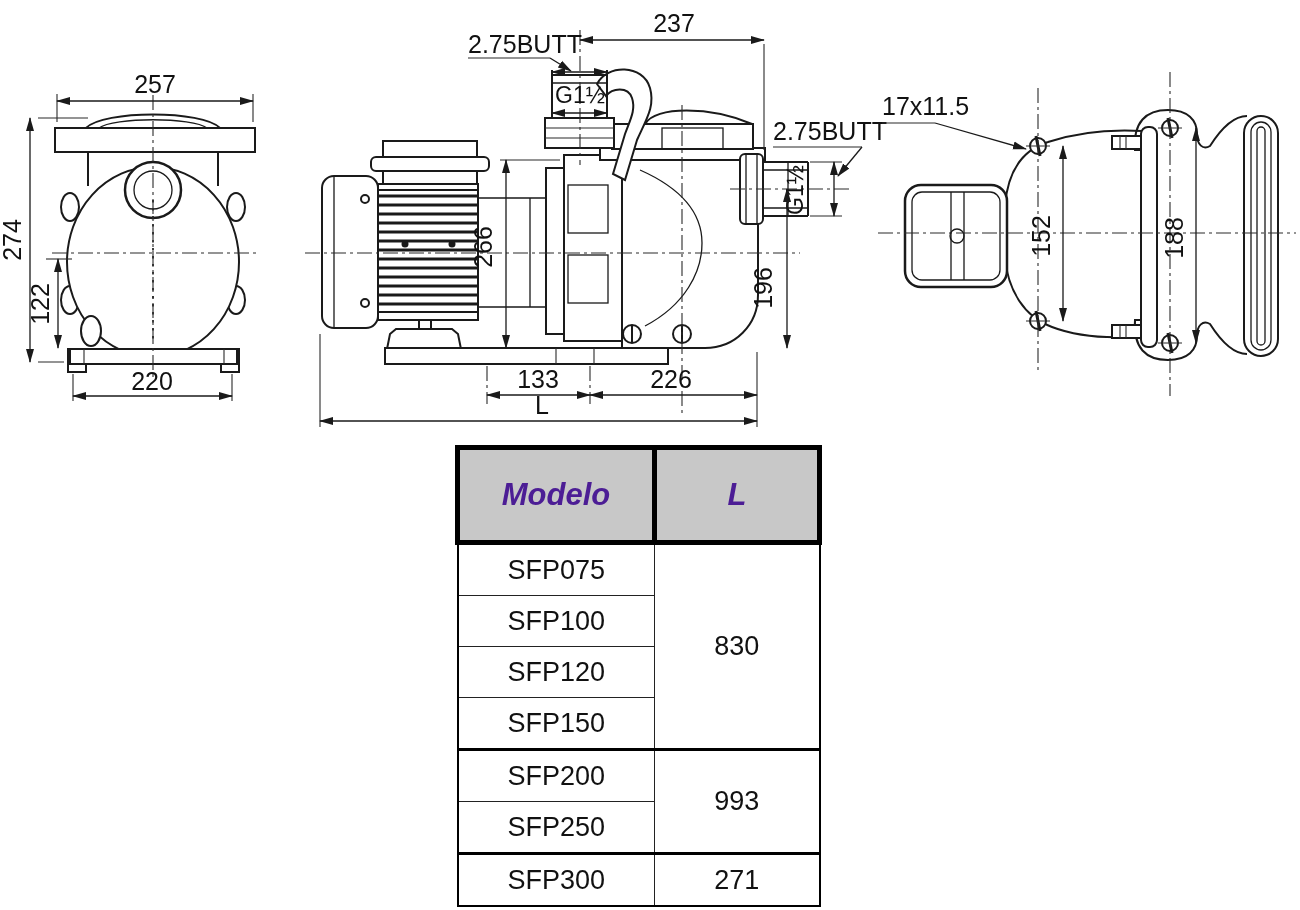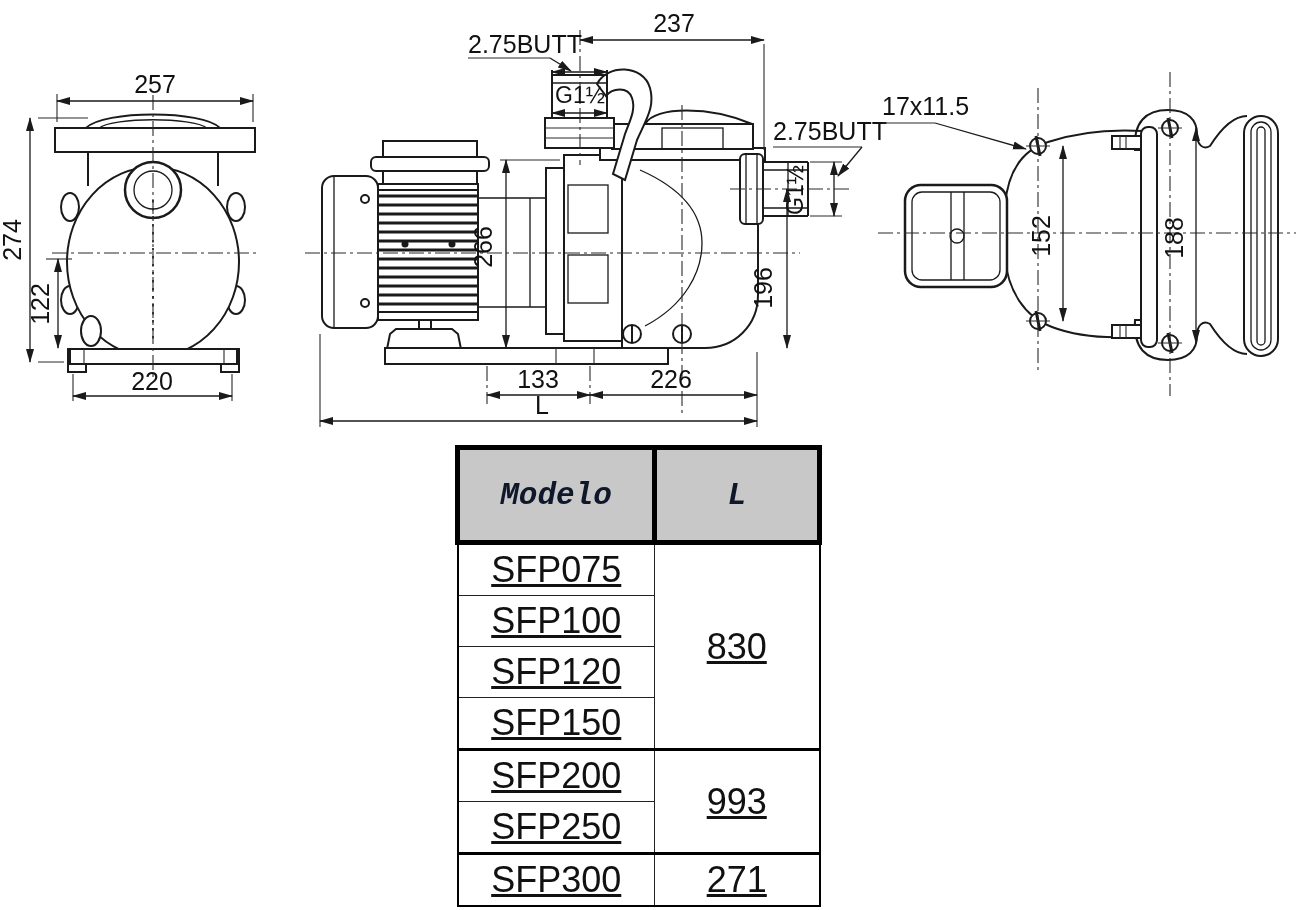--- a/index.html
+++ b/index.html
@@ -17,25 +17,25 @@
   .dimline{fill:none;stroke:#1a1a1a;stroke-width:1.3;
            marker-start:url(#arr);marker-end:url(#arr);}
   .lead {fill:none;stroke:#1a1a1a;stroke-width:1.3;marker-end:url(#arr);}
   .dim  {font-size:25px;fill:#111;}
   .dimS {font-size:23px;fill:#111;}
 
   #spec-table{position:absolute;left:455px;top:445px;}
   #spec-table table{border-collapse:collapse;background:#fff;}
   #spec-table th{
     width:190px;height:88px;background:#c8c8c8;border:5px solid #000;
-    font-style:italic;font-weight:bold;font-size:31px;color:#0f172a;text-align:center;font-family:Liberation Mono, monospace;}
+    font-style:italic;font-weight:bold;font-size:31px;color:#4c1d95;text-align:center;}
   #spec-table th.col-l{width:158px;}
   #spec-table td{
     border:1.6px solid #222;height:48px;text-align:center;vertical-align:middle;
-    font-size:36px;color:#111;background:#fff;text-decoration:underline;}
+    font-size:27px;color:#111;background:#fff;}
   #spec-table tr.group-start td{border-top:3px solid #000;}
   #spec-table tbody{border:2px solid #000;}
 </style>
 </head>
 <body>
 
 <div id="stage">
 
 <svg width="1300" height="445" viewBox="0 0 1300 445">
   <defs>

